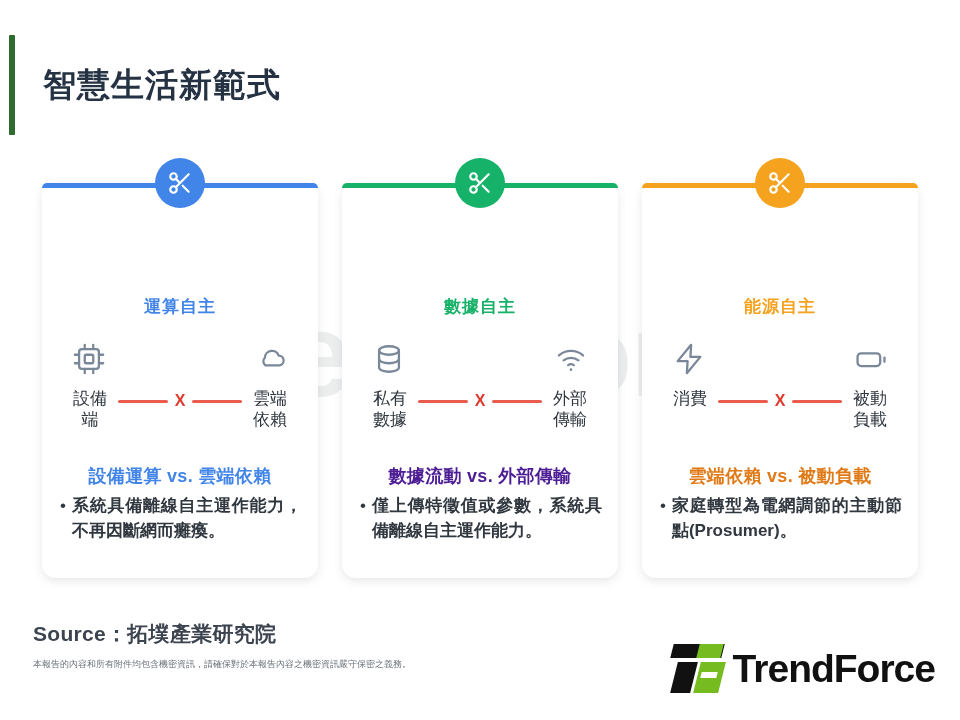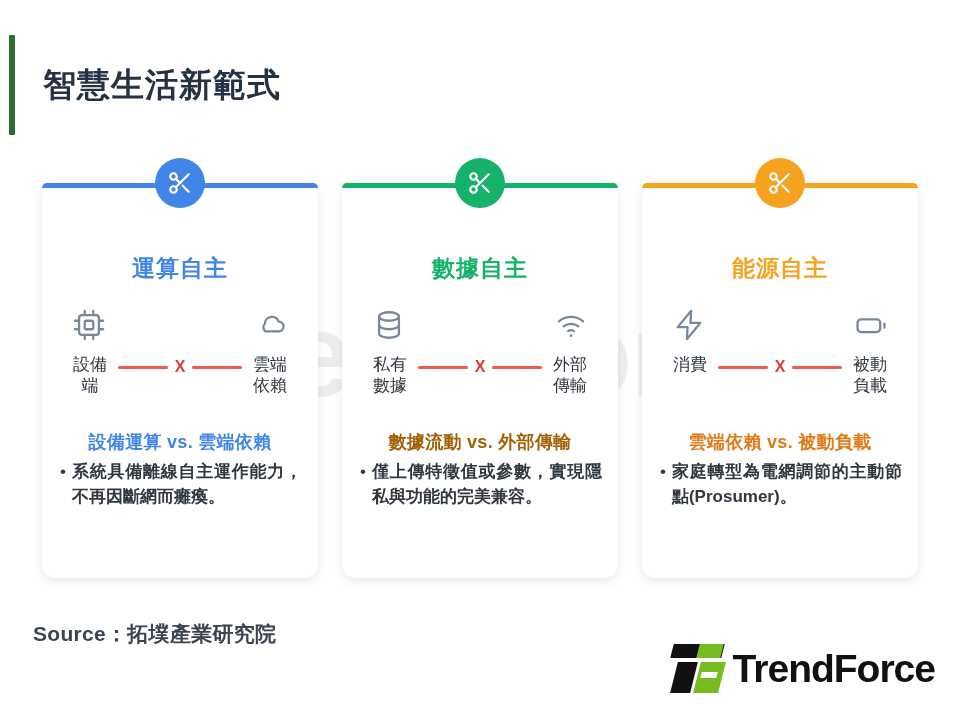--- a/index.html
+++ b/index.html
@@ -124,23 +124,23 @@
     height: 50px;
     border-radius: 50%;
     display: flex;
     align-items: center;
     justify-content: center;
     z-index: 3;
   }
   .badge svg { display: block; }
 
   .card-title {
-    margin-top: 70px;
+    margin-top: 112px;
     text-align: center;
-    font-size: 23px;
+    font-size: 17px;
     font-weight: bold;
     letter-spacing: 1px;
   }
 
   
   .compare {
     margin-top: 24px;
     position: relative;
     height: 110px;
   }
@@ -405,24 +405,24 @@
         <div class="cmp-label">私有<br>數據</div>
         <div class="cmp-mid">
           <span class="cmp-line"></span>
           <span class="cmp-x">X</span>
           <span class="cmp-line"></span>
         </div>
         <div class="cmp-label">外部<br>傳輸</div>
       </div>
     </div>
 
-    <div class="vs-title" style="color:#a16207">數據流動 vs. 外部傳輸</div>
+    <div class="vs-title" style="color:#4c1d95">數據流動 vs. 外部傳輸</div>
     <div class="bullet-row">
       <span class="bullet-dot">•</span>
-      <span class="bullet-text">僅上傳特徵值或參數，實現隱私與功能的完美兼容。</span>
+      <span class="bullet-text">僅上傳特徵值或參數，系統具備離線自主運作能力。</span>
     </div>
   </div>
 
   <div class="card">
     <div class="card-topline" style="background:#f5a21e"></div>
     <div class="badge" style="background:#f5a21e">
       <svg width="26" height="26" viewBox="0 0 24 24" fill="none" stroke="#ffffff" stroke-width="2" stroke-linecap="round" stroke-linejoin="round">
         <circle cx="6" cy="6" r="3"></circle>
         <circle cx="6" cy="18" r="3"></circle>
         <line x1="20" y1="4" x2="8.12" y2="15.88"></line>
@@ -463,20 +463,21 @@
       <span class="bullet-dot">•</span>
       <span class="bullet-text">家庭轉型為電網調節的主動節點(Prosumer)。</span>
     </div>
   </div>
 
 </div>
 
 <div class="footer">
   <div class="source-line">Source：拓墣產業研究院</div>
   <div class="disclaimer">
+    <div>本報告的內容和所有附件均包含機密資訊，請確保對於本報告內容之機密資訊嚴守保密之義務。</div>
   </div>
 </div>
 
 <div class="logo">
   <div class="logo-mark">
     <div class="sh1"></div>
     <div class="sh1b"></div>
     <div class="sh2"></div>
     <div class="sh3"></div>
     <div class="sh3b"></div>

